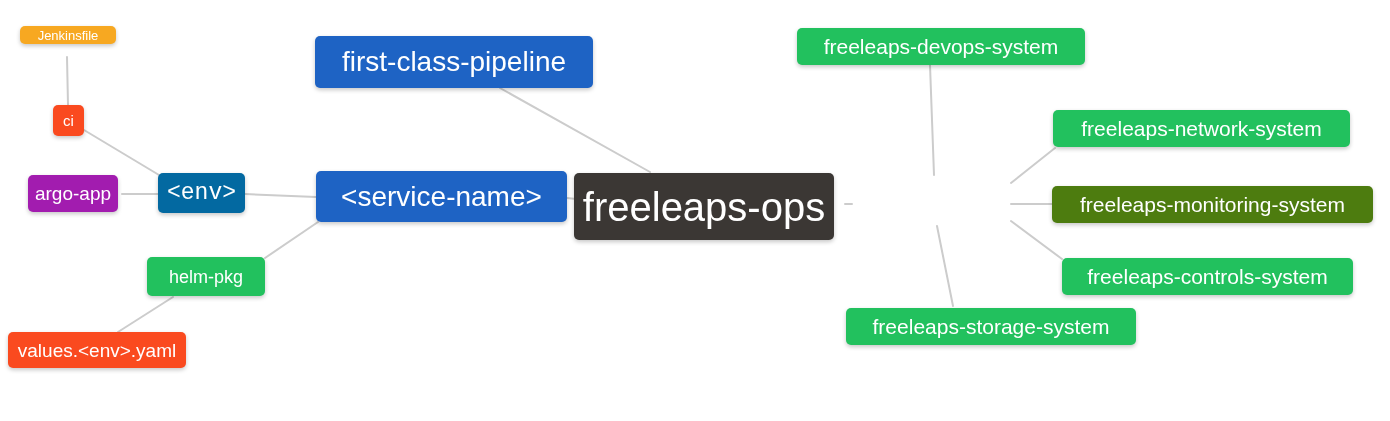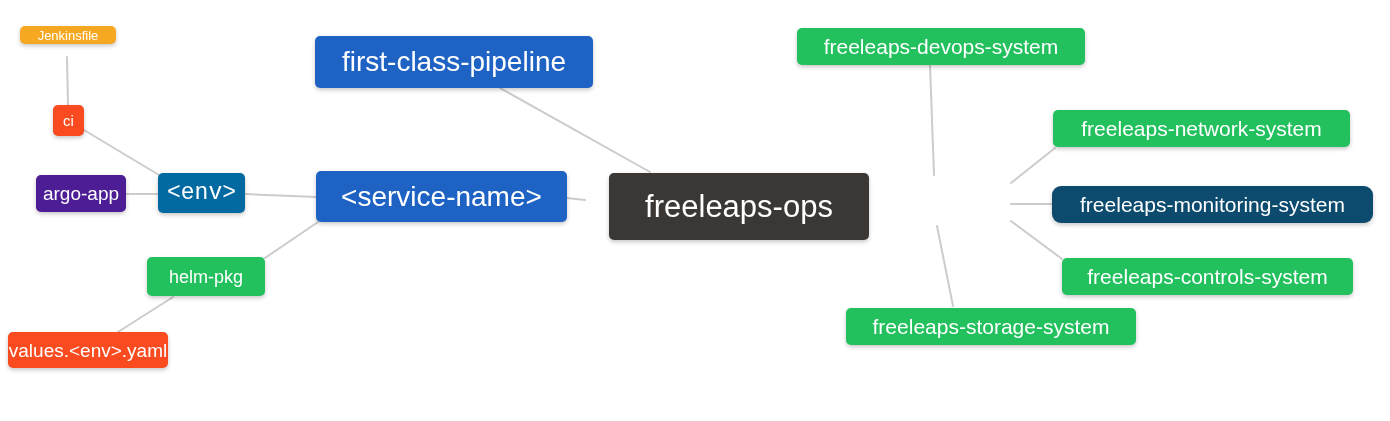--- a/index.html
+++ b/index.html
@@ -54,25 +54,25 @@
       <path d="M 845 204 L 852 204" stroke="#CCCCCC" stroke-width="2" fill="none" stroke-linecap="round"></path>
       <path d="M 930 65 L 934 175" stroke="#CCCCCC" stroke-width="2" fill="none" stroke-linecap="round"></path>
       <path d="M 1055 148 L 1011 183" stroke="#CCCCCC" stroke-width="2" fill="none" stroke-linecap="round"></path>
       <path d="M 1011 204 L 1052 204" stroke="#CCCCCC" stroke-width="2" fill="none" stroke-linecap="round"></path>
       <path d="M 1011 221 L 1062 259" stroke="#CCCCCC" stroke-width="2" fill="none" stroke-linecap="round"></path>
       <path d="M 937 226 L 953 306" stroke="#CCCCCC" stroke-width="2" fill="none" stroke-linecap="round"></path>
     </svg>
 
 <div class="node" style="left: 20px; top: 26px; width: 96px; height: 18px; font-size: 13px; background: rgb(247, 168, 33); color: rgb(255, 255, 255);">Jenkinsfile</div>
     <div class="node" style="left: 53px; top: 105px; width: 31px; height: 31px; font-size: 15px; background: rgb(250, 74, 31); color: rgb(255, 255, 255);">ci</div>
-    <div class="node" style="left: 36px; top: 175px; width: 90px; height: 37px; font-size: 19px; background: #4c1d95; color: rgb(255, 255, 255);">argo-app</div>
+    <div class="node" style="left: 28px; top: 175px; width: 90px; height: 37px; font-size: 19px; background: #a21caf; color: rgb(255, 255, 255);">argo-app</div>
     <div class="node" style="left: 158px; top: 173px; width: 87px; height: 40px; font-size: 23px; background: #0369a1; color: rgb(255, 255, 255); font-family: Liberation Mono, monospace;">&lt;env&gt;</div>
     <div class="node" style="left: 147px; top: 257px; width: 118px; height: 39px; font-size: 18px; background: rgb(34, 193, 94); color: rgb(255, 255, 255);">helm-pkg</div>
-    <div class="node" style="left: 8px; top: 332px; width: 160px; height: 36px; font-size: 19px; background: rgb(250, 74, 31); color: rgb(255, 255, 255);">values.&lt;env&gt;.yaml</div>
+    <div class="node" style="left: 8px; top: 332px; width: 178px; height: 36px; font-size: 19px; background: rgb(250, 74, 31); color: rgb(255, 255, 255);">values.&lt;env&gt;.yaml</div>
     <div class="node" style="left: 315px; top: 36px; width: 278px; height: 52px; font-size: 28px; background: rgb(30, 99, 196); color: rgb(255, 255, 255);">first-class-pipeline</div>
     <div class="node" style="left: 316px; top: 171px; width: 251px; height: 51px; font-size: 28px; background: rgb(30, 99, 196); color: rgb(255, 255, 255);">&lt;service-name&gt;</div>
-    <div class="node" style="left: 609px; top: 173px; width: 260px; height: 67px; font-size: 31px; background: rgb(59, 55, 52); color: rgb(255, 255, 255);">freeleaps-ops</div>
+    <div class="node" style="left: 574px; top: 173px; width: 260px; height: 67px; font-size: 40px; background: rgb(59, 55, 52); color: rgb(255, 255, 255);">freeleaps-ops</div>
     <div class="node" style="left: 797px; top: 28px; width: 288px; height: 37px; font-size: 21px; background: rgb(34, 193, 94); color: rgb(255, 255, 255);">freeleaps-devops-system</div>
     <div class="node" style="left: 1053px; top: 110px; width: 297px; height: 37px; font-size: 21px; background: rgb(34, 193, 94); color: rgb(255, 255, 255);">freeleaps-network-system</div>
-    <div class="node" style="left: 1052px; top: 186px; width: 321px; height: 37px; font-size: 21px; background: #0c4a6e; color: rgb(255, 255, 255); border-radius: 9px;">freeleaps-monitoring-system</div>
+    <div class="node" style="left: 1052px; top: 186px; width: 321px; height: 37px; font-size: 21px; background: #4d7c0f; color: rgb(255, 255, 255);">freeleaps-monitoring-system</div>
     <div class="node" style="left: 1062px; top: 258px; width: 291px; height: 37px; font-size: 21px; background: rgb(34, 193, 94); color: rgb(255, 255, 255);">freeleaps-controls-system</div>
     <div class="node" style="left: 817px; top: 308px; width: 290px; height: 37px; font-size: 21px; background: rgb(34, 193, 94); color: rgb(255, 255, 255); margin-left: 29px;">freeleaps-storage-system</div>
   </div>
 
 </body></html>

